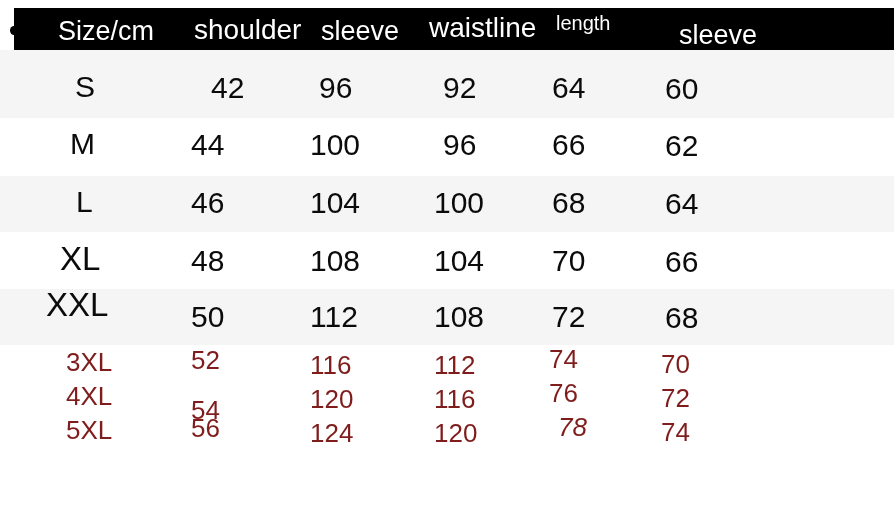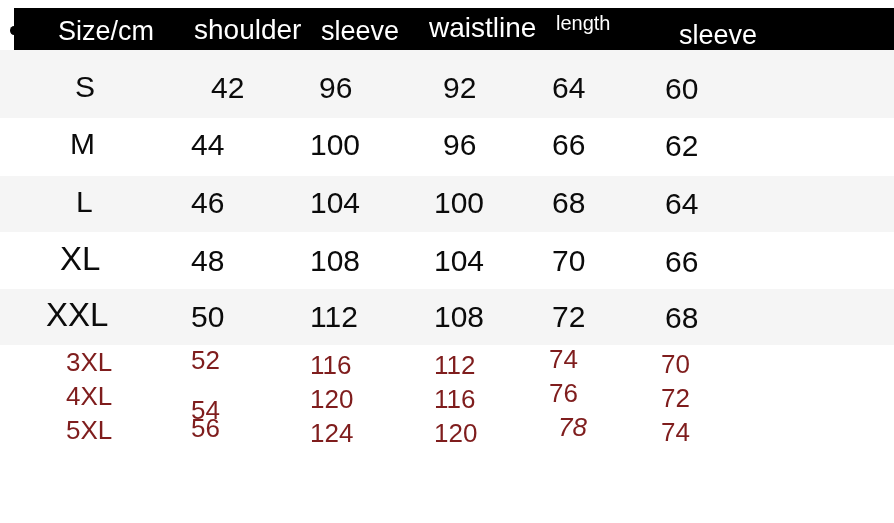--- a/index.html
+++ b/index.html
@@ -113,21 +113,21 @@
 <div class="cell main-row-text" style="left:552px; top:186px;">68</div>
 <div class="cell main-row-text" style="left:665px; top:187px;">64</div>
 
 <div class="cell big-row" style="left:60px;  top:240px;">XL</div>
 <div class="cell main-row-text" style="left:191px; top:244px;">48</div>
 <div class="cell main-row-text" style="left:310px; top:244px;">108</div>
 <div class="cell main-row-text" style="left:434px; top:244px;">104</div>
 <div class="cell main-row-text" style="left:552px; top:244px;">70</div>
 <div class="cell main-row-text" style="left:665px; top:245px;">66</div>
 
-<div class="cell big-row" style="left:46px;  top:296px;text-align:right;">XXL</div>
+<div class="cell big-row" style="left:46px;  top:286px;text-align:right;">XXL</div>
 <div class="cell main-row-text" style="left:191px; top:300px;">50</div>
 <div class="cell main-row-text" style="left:310px; top:300px;">112</div>
 <div class="cell main-row-text" style="left:434px; top:300px;">108</div>
 <div class="cell main-row-text" style="left:552px; top:300px;">72</div>
 <div class="cell main-row-text" style="left:665px; top:301px;">68</div>
 
 <div class="small-cell" style="left:66px;  top:347px;">3XL</div>
 <div class="small-cell" style="left:191px; top:345px;">52</div>
 <div class="small-cell" style="left:310px; top:350px;">116</div>
 <div class="small-cell" style="left:434px; top:350px;">112</div>

